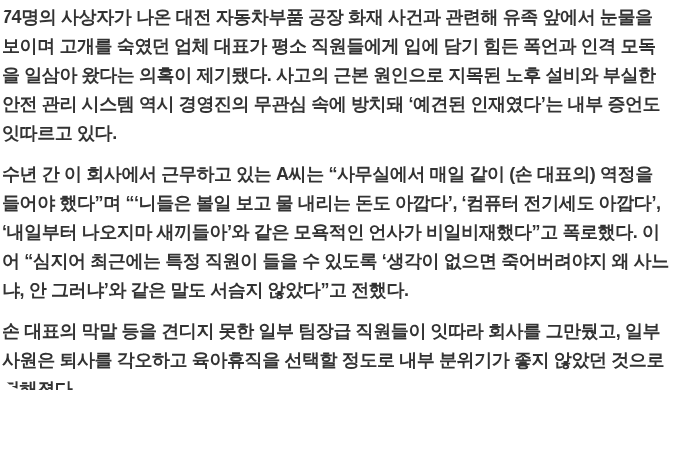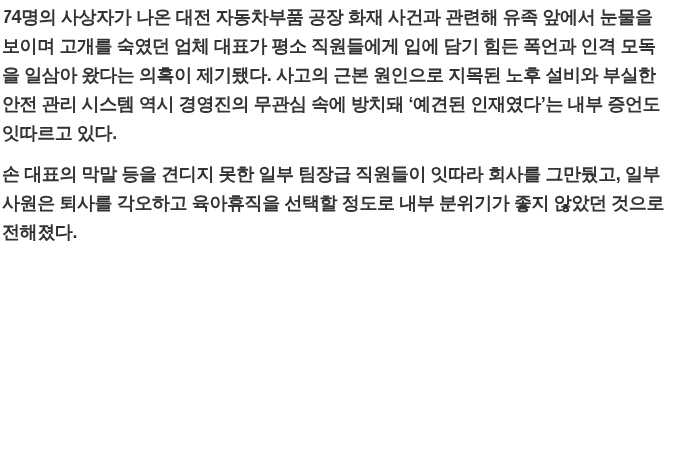--- a/index.html
+++ b/index.html
@@ -33,15 +33,16 @@
   .article p:last-child {
     margin-bottom: 0;
   }
 </style>
 </head>
 <body>
 
 <div class="page">
   <div class="article">
     <p>74명의 사상자가 나온 대전 자동차부품 공장 화재 사건과 관련해 유족 앞에서 눈물을 보이며 고개를 숙였던 업체 대표가 평소 직원들에게 입에 담기 힘든 폭언과 인격 모독을 일삼아 왔다는 의혹이 제기됐다. 사고의 근본 원인으로 지목된 노후 설비와 부실한 안전 관리 시스템 역시 경영진의 무관심 속에 방치돼 ‘예견된 인재였다’는 내부 증언도 잇따르고 있다.</p>
+    <p>수년 간 이 회사에서 근무하고 있는 A씨는 “사무실에서 매일 같이 (손 대표의) 역정을 들어야 했다”며 “‘니들은 볼일 보고 물 내리는 돈도 아깝다’, ‘컴퓨터 전기세도 아깝다’, ‘내일부터 나오지마 새끼들아’와 같은 모욕적인 언사가 비일비재했다”고 폭로했다. 이어 “심지어 최근에는 특정 직원이 들을 수 있도록 ‘생각이 없으면 죽어버려야지 왜 사느냐, 안 그러냐’와 같은 말도 서슴지 않았다”고 전했다.</p>
     <p>손 대표의 막말 등을 견디지 못한 일부 팀장급 직원들이 잇따라 회사를 그만뒀고, 일부 사원은 퇴사를 각오하고 육아휴직을 선택할 정도로 내부 분위기가 좋지 않았던 것으로 전해졌다.</p>
   </div>
 </div>
 
 </body></html>

